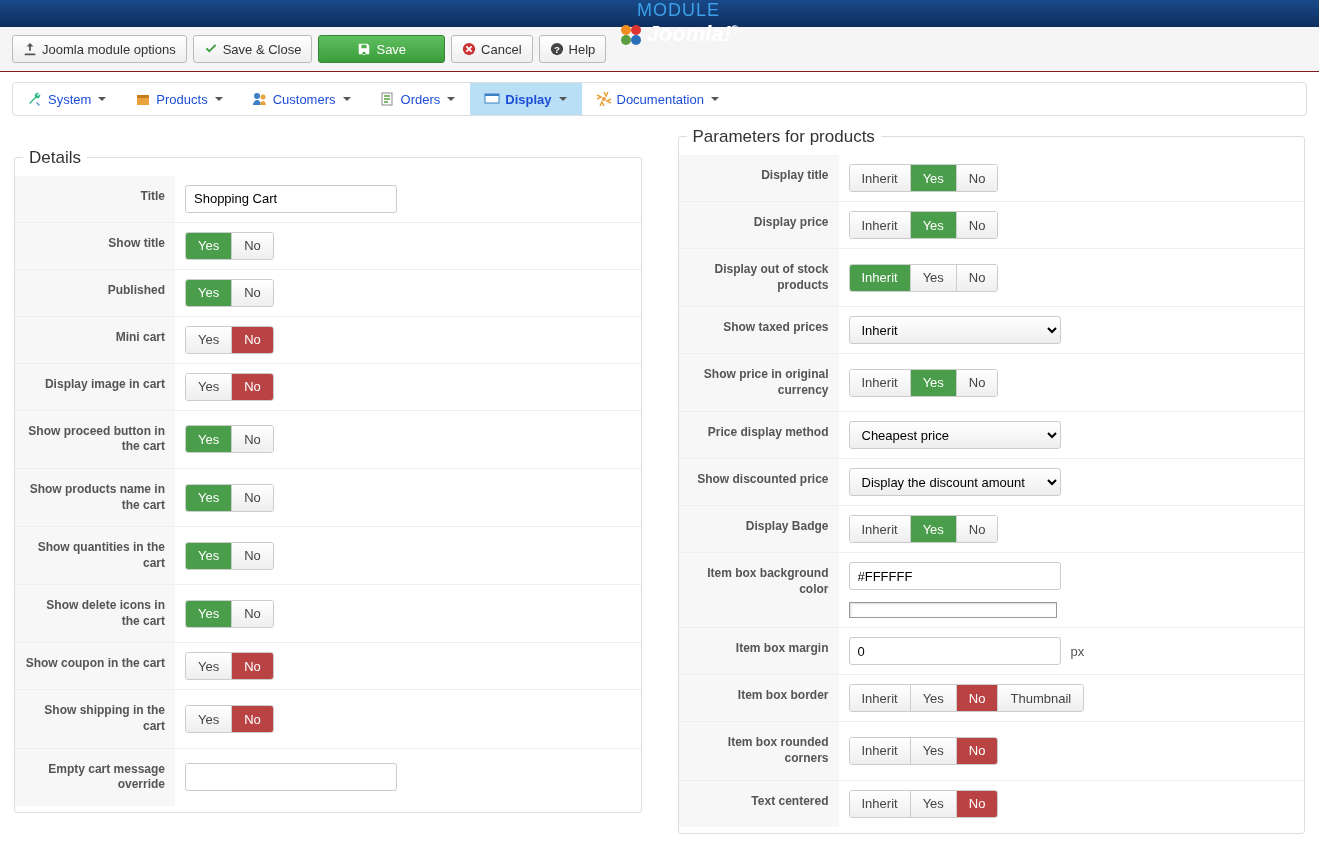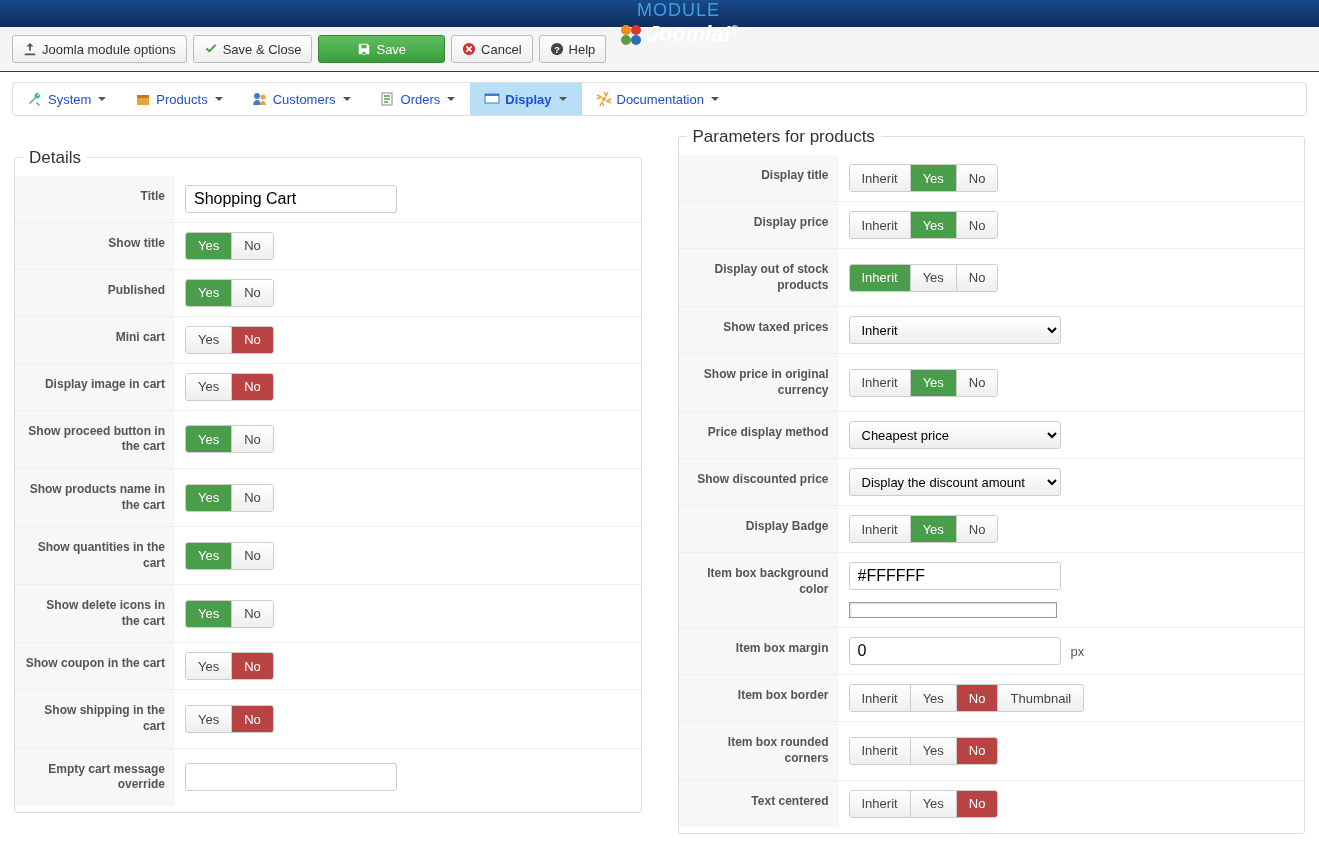--- a/index.html
+++ b/index.html
@@ -25,21 +25,21 @@
 .menu-icon { width: 16px; height: 16px; display: inline-block; }
 
 .content { display: flex; gap: 36px; padding: 10px 14px; align-items: center; }
 .panel { flex: 1; border: 1px solid #ddd; border-radius: 3px; position: relative; padding: 18px 0 6px 0; }
 .panel-title { position: absolute; top: -10px; left: 8px; background: #fff; padding: 0 6px; font-size: 17px; color: #333; }
 
 .form-row { display: flex; border-bottom: 1px solid #eee; }
 .form-row:last-child { border-bottom: none; }
 .form-label { width: 160px; background: #f7f7f7; text-align: right; padding: 13px 10px; font-size: 12px; font-weight: bold; color: #555; display: flex; align-items: flex-start; justify-content: flex-end; line-height: 1.3; }
 .form-input { flex: 1; padding: 9px 10px; display: flex; align-items: center; gap: 6px; flex-wrap: wrap; }
-.form-input input[type=text] { border: 1px solid #ccc; border-radius: 3px; padding: 5px 8px; font-size: 16px; width: 212px; height: 28px; }
+.form-input input[type=text] { border: 1px solid #ccc; border-radius: 3px; padding: 5px 8px; font-size: 13px; width: 212px; height: 28px; }
 .form-input select { border: 1px solid #ccc; border-radius: 3px; padding: 4px 8px; font-size: 13px; width: 212px; height: 28px; background: linear-gradient(#fff,#eee); }
 
 .radio-group { display: inline-flex; border: 1px solid #ccc; border-radius: 3px; overflow: hidden; }
 .radio-btn { padding: 5px 12px; background: linear-gradient(#fff,#eee); border-right: 1px solid #ccc; cursor: pointer; font-size: 13px; color: #444; display: flex; align-items: center; height: 26px; }
 .radio-btn:last-child { border-right: none; }
 .radio-btn.sel-green { background: #4a9d4a; color: #fff; }
 .radio-btn.sel-red { background: #b94343; color: #fff; }
 
 .color-swatch { width: 208px; height: 16px; border: 1px solid #999; background: #fff; margin-top: 6px; box-shadow: inset 1px 1px 2px rgba(0,0,0,.15); }
 .suffix { color: #555; margin-left: 4px; }

